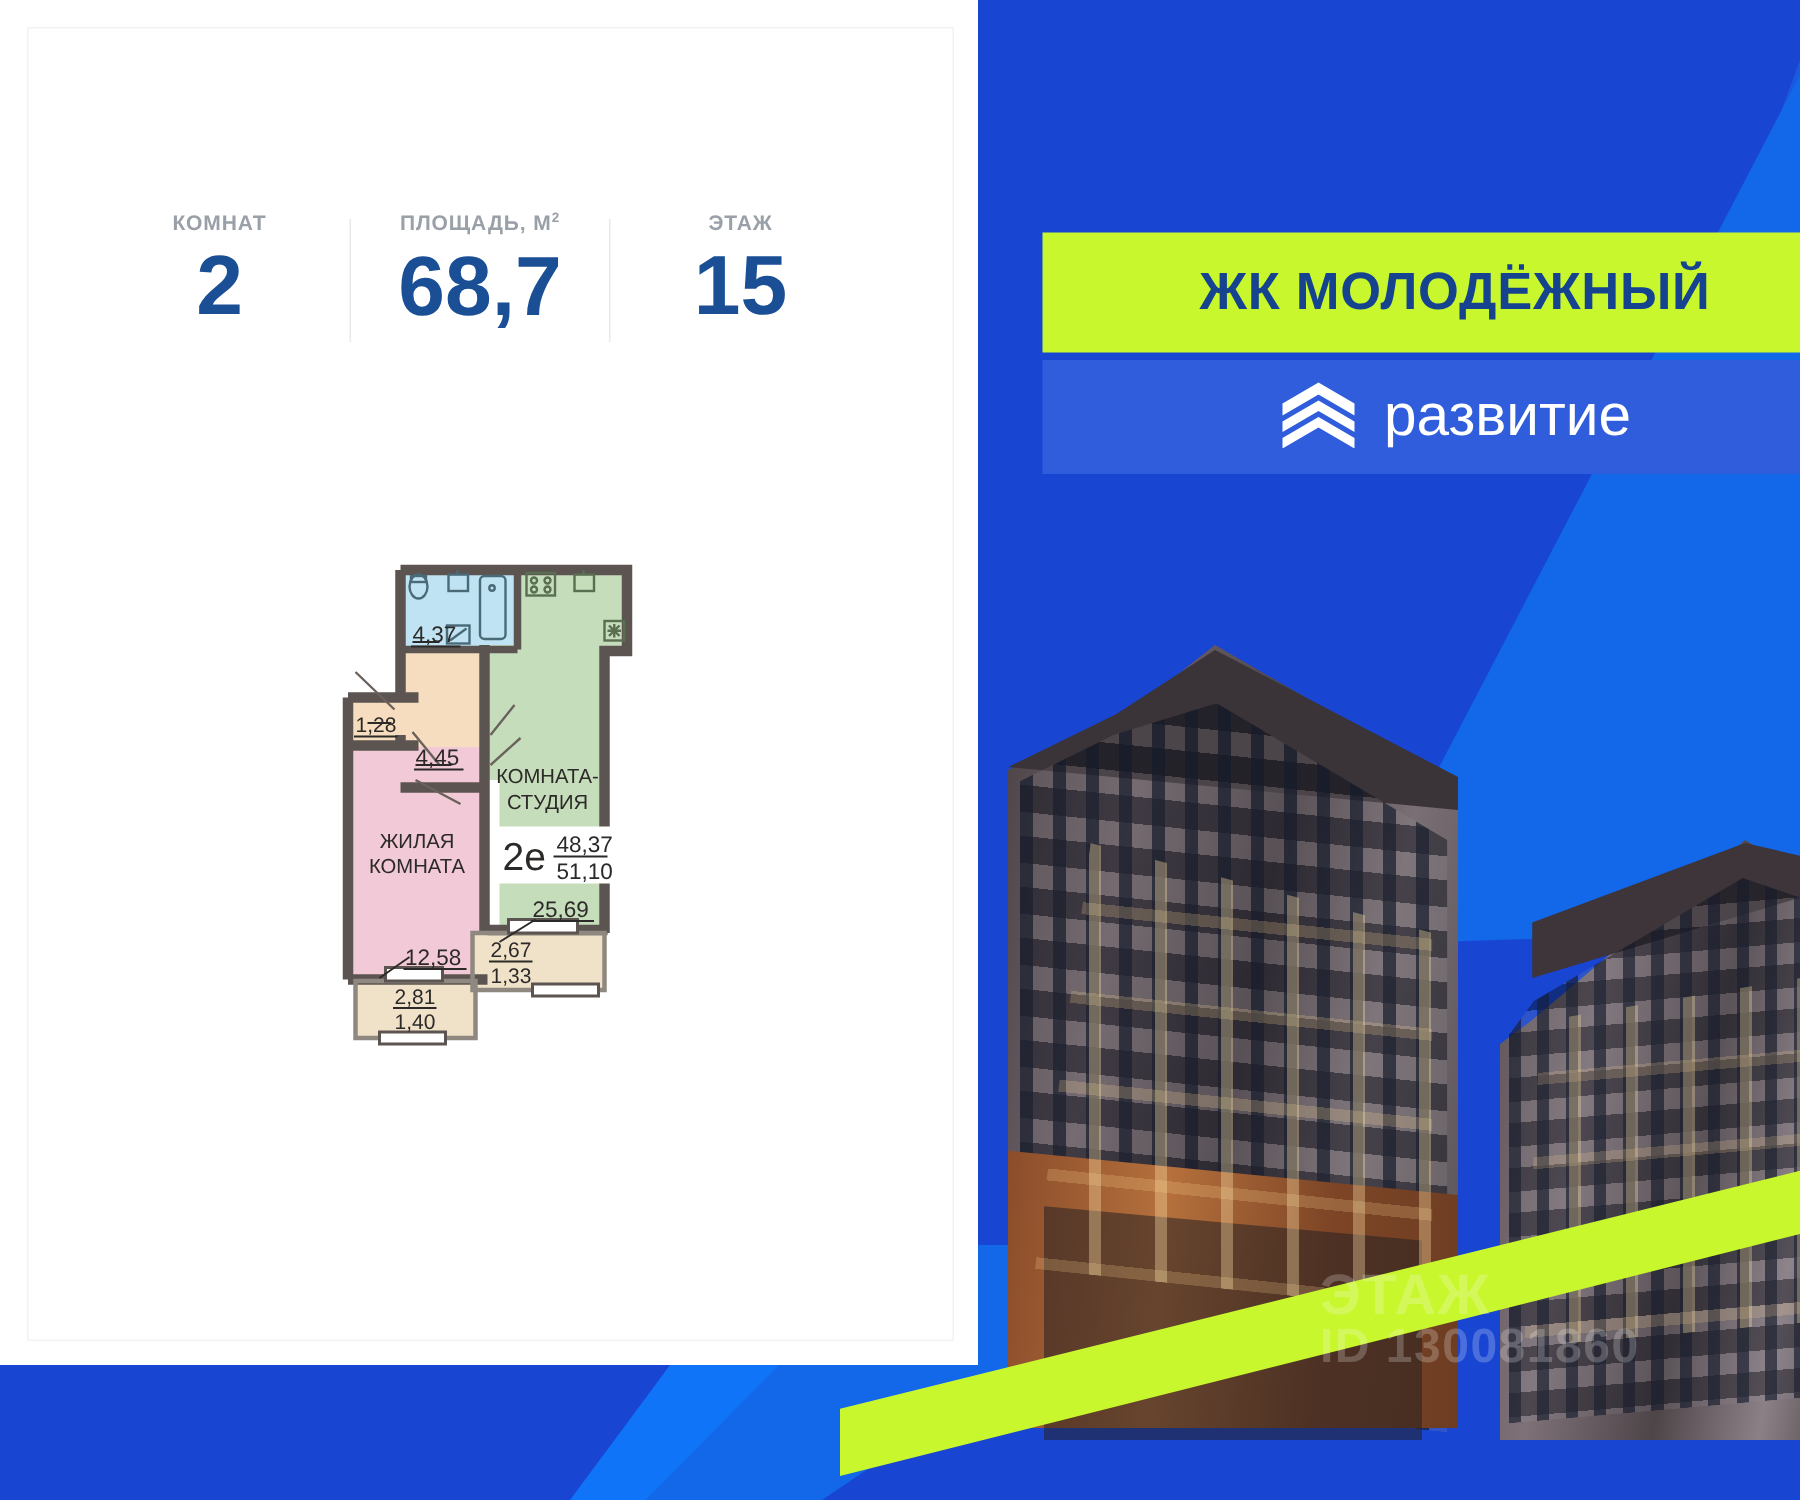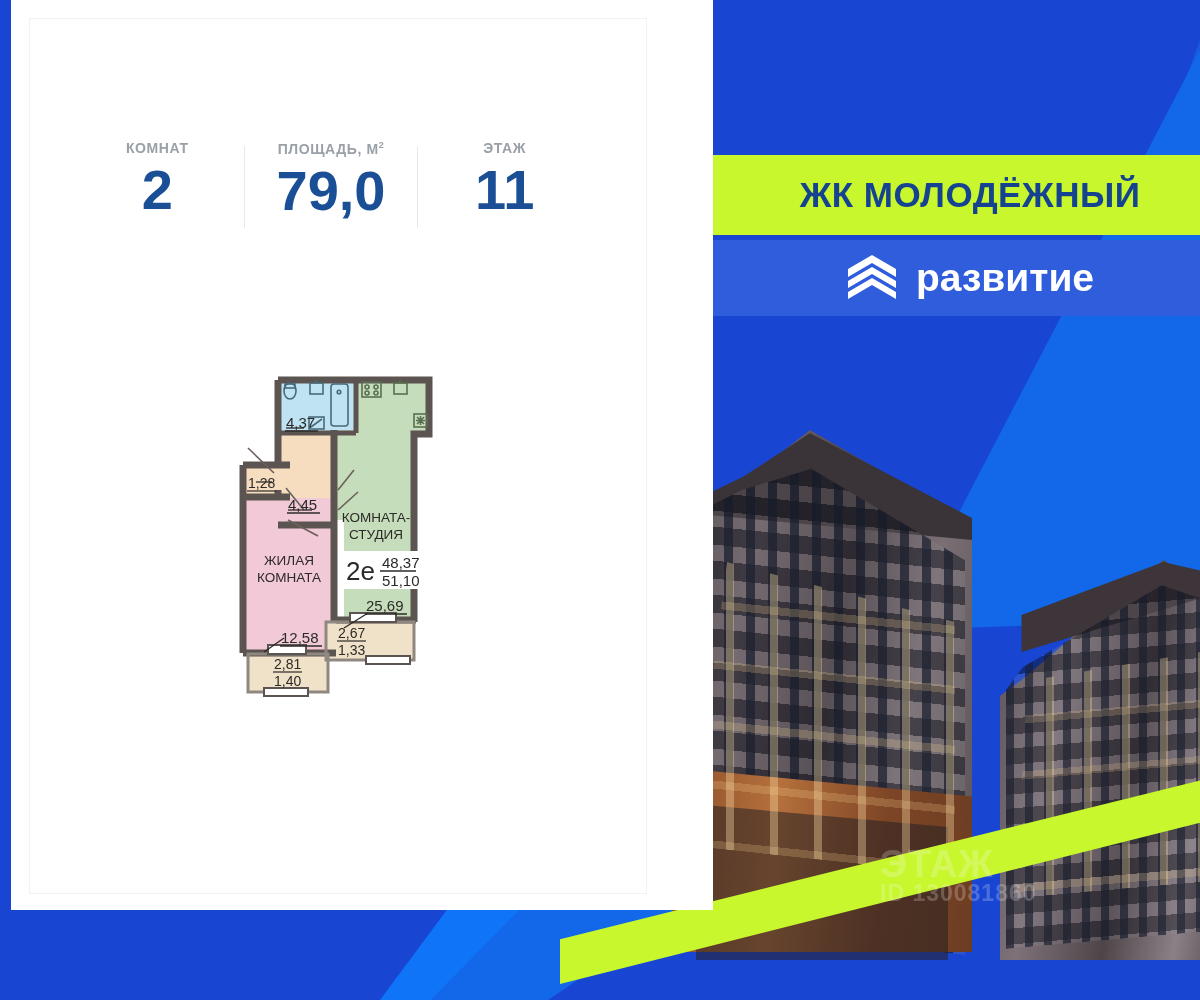--- a/index.html
+++ b/index.html
@@ -119,43 +119,43 @@
   }
 
   
   #watermark {
     position: absolute; left: 880px; top: 845px; z-index: 7;
     color: rgba(255,255,255,.22);
     font-size: 34px; font-weight: bold; letter-spacing: 1px;
     line-height: 1.05; text-align: left;
   }
   #watermark .wm-brand { display: block; font-size: 38px; }
-  #watermark .wm-id { display: block; font-size: 23px; margin-top: -4px; }
+  #watermark .wm-id { display: block; font-size: 32px; margin-top: -4px; }
 
   
   #logo-block {
     position: absolute; left: 695px; top: 155px; width: 550px; z-index: 8;
   }
   #logo-title-banner {
     background: #c8f72e; height: 80px;
     display: flex; align-items: center; justify-content: center;
   }
   #logo-title-text {
     color: #15438f; font-size: 35px; font-weight: bold; letter-spacing: .5px;
   }
   #logo-dev-bar {
     background: #2f5ddb; height: 76px; margin-top: 5px;
     display: flex; align-items: center; justify-content: center; gap: 18px;
   }
   #chevrons-icon { display: block; }
-  #logo-dev-text { color: #ffffff; font-size: 39px; font-weight: bold; }
+  #logo-dev-text { color: #ffffff; font-size: 39px; font-weight: normal; }
 
   
   #info-card {
-    position: absolute; left: 11px; top: 0; width: 702px; height: 910px;
+    position: absolute; left: 0; top: 0; width: 652px; height: 910px;
     background: #ffffff; z-index: 10;
   }
   #info-card::after {
     content: ""; position: absolute; left: 18px; top: 18px;
     width: 616px; height: 874px; border: 1px solid #f1f2f4; pointer-events: none;
   }
 
   
   #stats-row {
     position: absolute; left: 60px; top: 140px; width: 520px; height: 110px;
@@ -227,26 +227,26 @@
 <div id="info-card">
 
   <div id="stats-row">
     <div class="stat">
       <div class="stat-label">КОМНАТ</div>
       <div class="stat-value">2</div>
     </div>
     <div class="stat-div"></div>
     <div class="stat">
       <div class="stat-label"><span>ПЛОЩАДЬ, М</span><sup>2</sup></div>
-      <div class="stat-value">79,0</div>
+      <div class="stat-value">68,7</div>
     </div>
     <div class="stat-div"></div>
     <div class="stat">
       <div class="stat-label">ЭТАЖ</div>
-      <div class="stat-value">11</div>
+      <div class="stat-value">15</div>
     </div>
   </div>
 
   <div id="floor-plan">
     <svg width="230" height="370" viewBox="0 0 230 370">
 
       <rect x="55" y="10" width="75" height="55" fill="#bfe3f2"></rect>
 
       <path d="M130 10 L200 10 L200 62 L185 62 L185 250 L118 250 L118 150 L108 150 L108 60 L130 60 Z" fill="#c6ddbb"></path>
 

